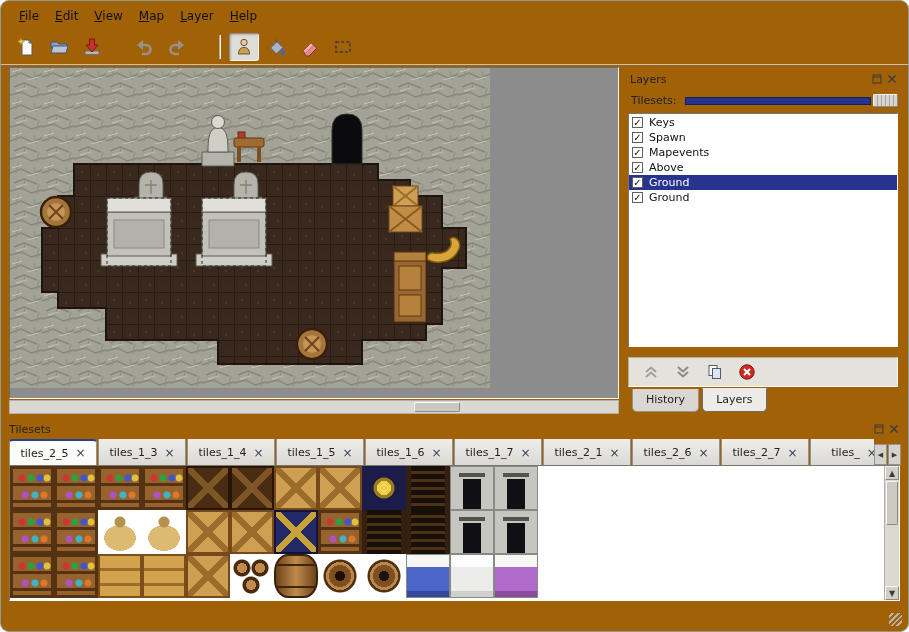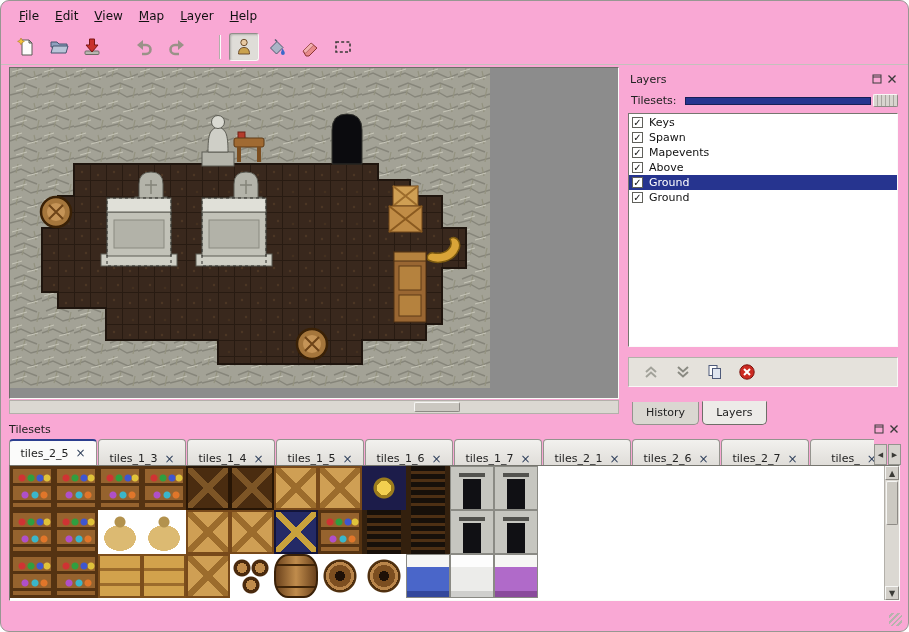--- a/index.html
+++ b/index.html
@@ -1,17 +1,17 @@
 <!DOCTYPE html>
 <html style="--sel: #26348f;"><head>
 <meta charset="utf-8">
 <style>
   * { margin:0; padding:0; box-sizing:border-box; }
   html,body { background:#fff; font-family:"DejaVu Sans","Liberation Sans",sans-serif; }
-  .window { position:relative; width:909px; height:632px; background:#f9a8d4; border:1px solid #979792; border-radius:9px; overflow:hidden; }
+  .window { position:relative; width:909px; height:632px; background:#a16207; border:1px solid #979792; border-radius:9px; overflow:hidden; }
 
   
   .menubar { position:absolute; left:4px; top:4px; right:4px; height:22px; display:flex; align-items:center; padding-left:6px; }
   .menu-item { padding:3px 8px; font-size:12px; color:#111; cursor:default; }
   .menu-item::first-letter { text-decoration:underline; }
 
   
   .toolbar { position:absolute; left:0; top:28px; right:0; height:36px; display:flex; align-items:center; padding-left:10px; gap:3px; border-bottom:1px solid #c4c1bc; }
   .tb-btn { width:30px; height:28px; display:flex; align-items:center; justify-content:center; border:1px solid transparent; border-radius:3px; }
   .tb-btn.pressed { background:#dfddd8; border:1px solid; border-color:#8f8f89 #f8f8f6 #f8f8f6 #8f8f89; box-shadow:inset 1px 1px 2px rgba(0,0,0,.2); }
@@ -33,27 +33,27 @@
   .opacity-row { position:absolute; left:2px; right:4px; top:21px; height:17px; display:flex; align-items:center; font-size:11px; color:#222; padding-left:3px; }
   .slider { position:relative; flex:1; height:15px; margin-left:8px; }
   .slider-fill { position:absolute; left:0; right:27px; top:4px; height:8px; background:var(--sel,#26348f); border:1px solid #171f57; }
   .slider-handle { position:absolute; right:0; top:1px; width:25px; height:13px; background:#d8d5cf; border:1px solid; border-color:#f8f8f6 #8d8a85 #8d8a85 #f8f8f6; border-radius:2px; background-image:repeating-linear-gradient(90deg,transparent 0 3px,#a9a6a0 3px 4px); }
   .layer-listbox { position:absolute; left:2px; right:4px; top:42px; height:234px; background:#fff; border:1px solid; border-color:#76766f #fbfbf9 #fbfbf9 #76766f; overflow:hidden; padding-top:1px; }
   .layer-row { display:flex; align-items:center; height:15px; padding-left:3px; font-size:11px; color:#111; }
   .layer-row.selected { background:var(--sel,#26348f); color:#fff; }
   .checkbox { flex:0 0 11px; width:11px; height:11px; background:#fff; border:1px solid #61615b; margin-right:6px; font-size:10px; line-height:9px; text-align:center; color:#111; }
   .layer-btns-strip { position:absolute; left:2px; right:4px; top:286px; height:30px; background:#e5e2dc; border:1px solid; border-color:#b3b0aa #f8f8f6 #f8f8f6 #b3b0aa; display:flex; align-items:center; gap:8px; padding-left:10px; }
   .panel-btn { width:24px; height:24px; display:flex; align-items:center; justify-content:center; border-radius:2px; }
-  .layers-dock-tabs { position:absolute; left:6px; top:318px; display:flex;margin-top:13px; }
+  .layers-dock-tabs { position:absolute; left:6px; top:318px; display:flex; }
   .dock-tab { padding:4px 13px 5px; font-size:11px; color:#222; background:#dad7d1; border:1px solid #94948e; border-top:none; border-radius:0 0 5px 5px; margin-right:3px; }
   .dock-tab.active { background:#edebe8; border-color:#77777 1; border:1px solid #6e6e68; border-top:1px solid #edebe8; margin-top:-1px; }
 
   
   .tilesets-dock { position:absolute; left:4px; top:420px; width:899px; height:182px;text-decoration:underline; }
-  .ts-tabbar { position:absolute; left:4px; right:30px; top:18px; height:26px; display:flex; align-items:flex-start; overflow:hidden; }
+  .ts-tabbar { position:absolute; left:4px; right:30px; top:18px; height:26px; display:flex; align-items:center; overflow:hidden; }
   .ts-tab { flex:0 0 auto; width:88px; height:38px; display:flex; align-items:center; justify-content:center; gap:7px; font-size:11px; color:#222; background:linear-gradient(#f2f1ee,#d7d4cf); border:1px solid #94948e; border-bottom:none; border-radius:4px 4px 0 0; margin-right:1px; }
   .ts-tab.active { height:26px; background:#fbfbfa; border-top:2px solid #2c3e8f; }
   .ts-close { font-size:12px; color:#30415c; line-height:10px; }
   .ts-arrows { position:absolute; right:3px; top:23px; display:flex; }
   .ts-arrow { width:13px; height:21px; display:flex; align-items:center; justify-content:center; font-size:7px; color:#3a3a36; background:#d6d3cd; border:1px solid #94948e; margin-left:1px; }
   .ts-content { position:absolute; left:4px; right:4px; top:44px; bottom:2px; background:#fff; border:1px solid; border-color:#76766f #fbfbf9 #fbfbf9 #76766f; overflow:hidden; }
   .tileset-grid { position:absolute; left:0; top:0; display:grid; grid-template-columns:repeat(12,44px); grid-auto-rows:44px; }
 
   .vscroll { position:absolute; top:0; right:0; bottom:0; width:15px; background:#dbd8d2; border-left:1px solid #b3b0aa; }
   .arr { position:absolute; left:0; right:0; height:14px; text-align:center; font-size:8px; line-height:14px; color:#3a3a36; background:#d2cfc9; border:1px solid; border-color:#f6f6f4 #8d8a85 #8d8a85 #f6f6f4; }

